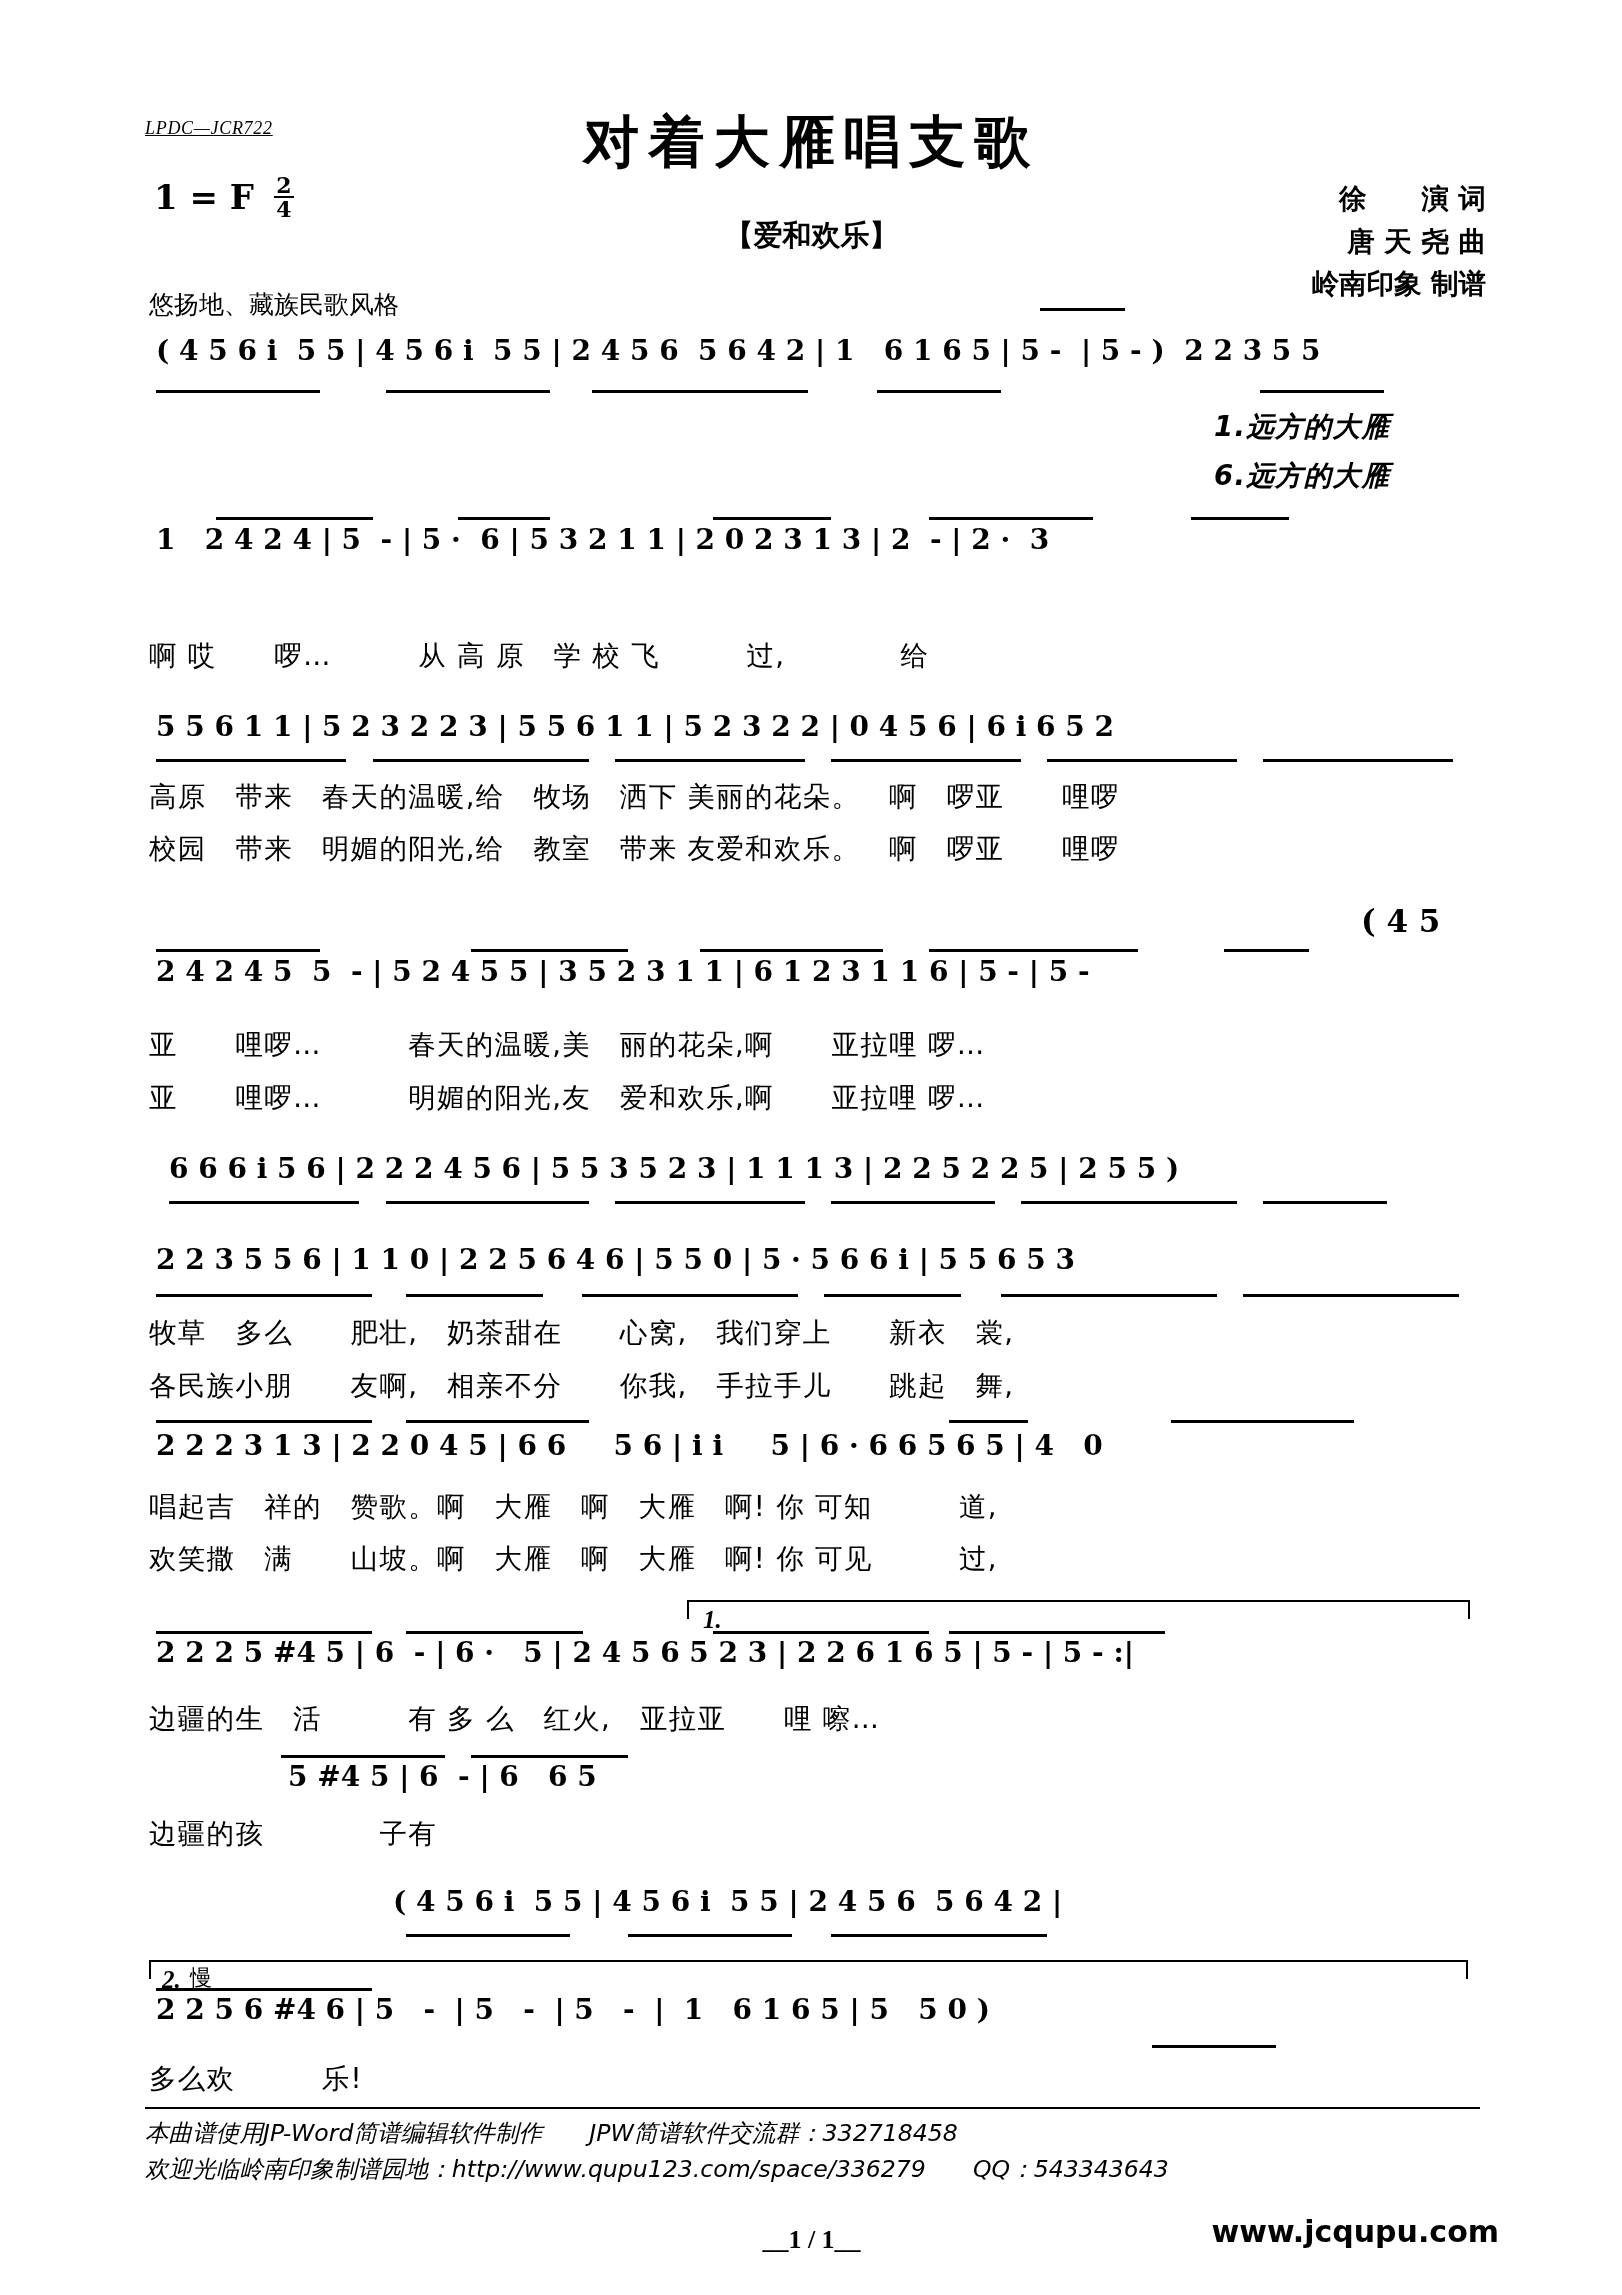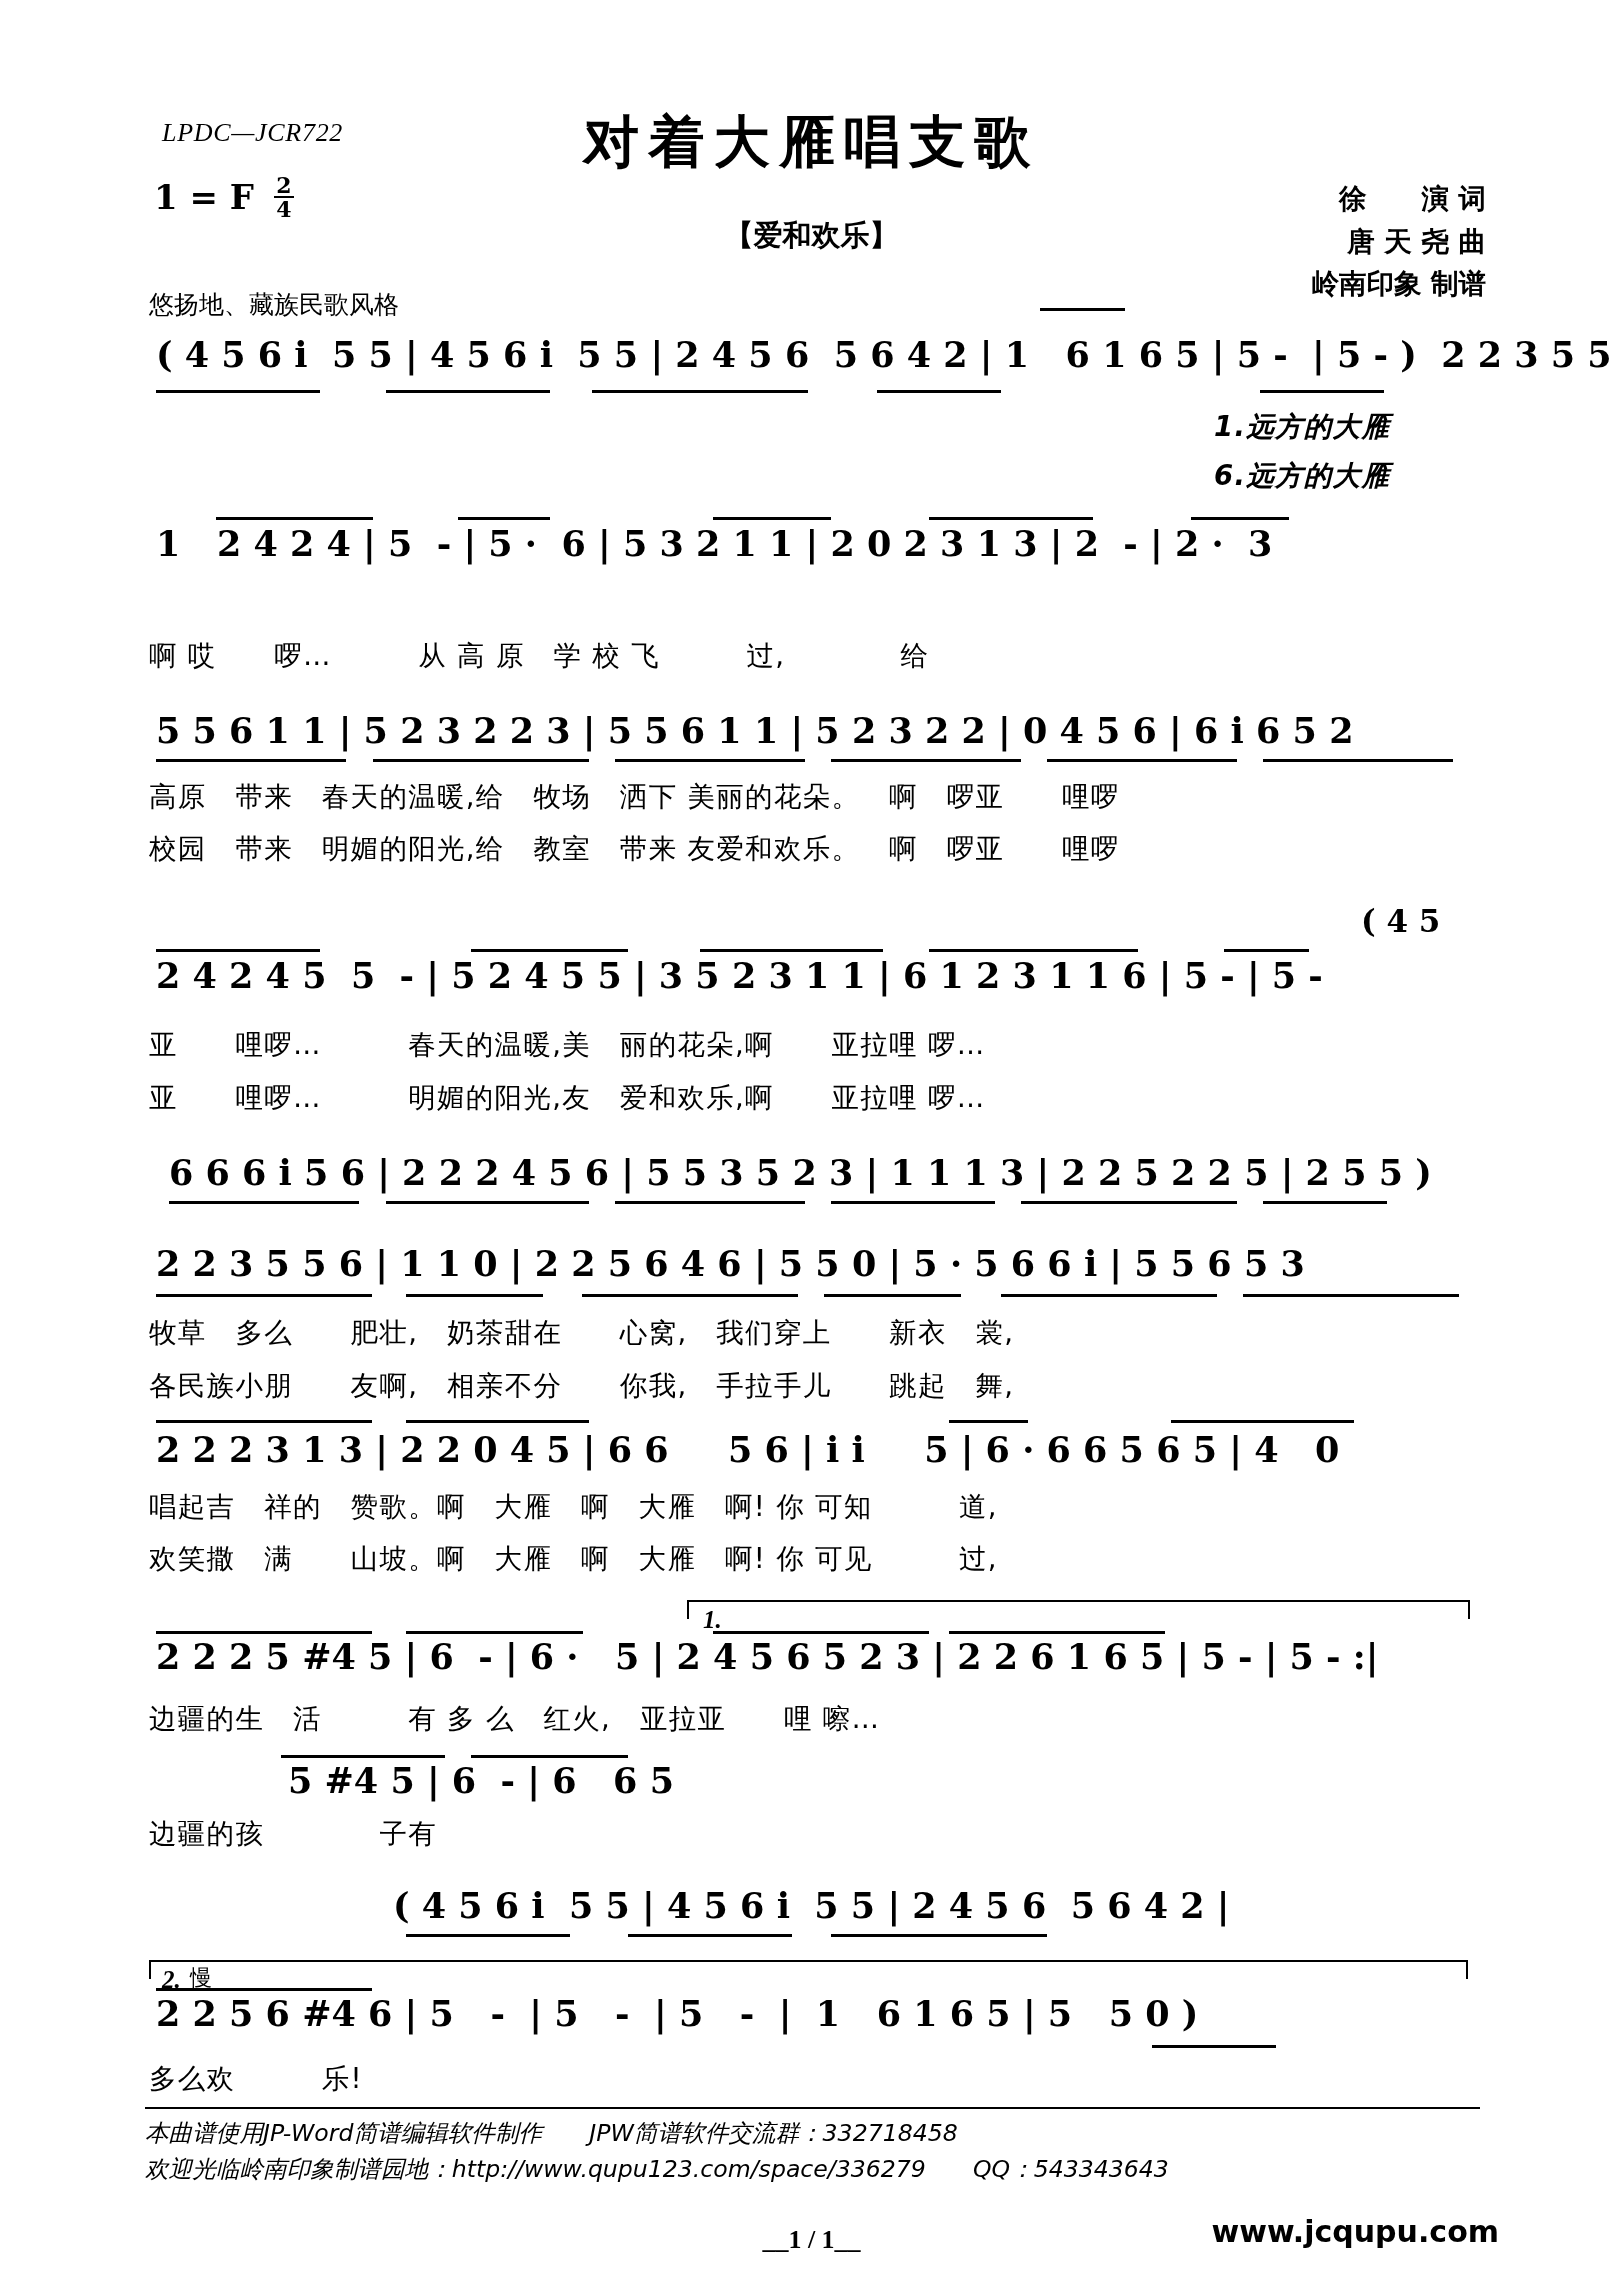--- a/index.html
+++ b/index.html
@@ -1,30 +1,30 @@
 <!DOCTYPE html>
 <html style="font-size:10.5px"><head>
 <meta charset="utf-8">
 <style>
   html,body{margin:0;padding:0;background:#ffffff;}
   body{width:1623px;height:2295px;position:relative;font-family:"Liberation Serif",serif;color:#000;}
   .page{position:absolute;left:0;top:0;width:1623px;height:2295px;}
 
   
-  .catalog{position:absolute;left:162px;top:118px;font-style:italic;font-size:26px;letter-spacing:0.7px;}
+  .catalog{position:absolute;left:145px;top:118px;font-style:italic;font-size:18px;letter-spacing:0.7px;text-decoration:underline;}
   .title{position:absolute;left:0;top:105px;width:1623px;text-align:center;font-size:56px;font-weight:bold;letter-spacing:9.2px;font-family:"DejaVu Sans",sans-serif;}
   .subtitle{position:absolute;left:0;top:216px;width:1623px;text-align:center;font-size:29px;font-weight:bold;font-family:"DejaVu Sans",sans-serif;}
   .key{position:absolute;left:154px;top:177px;font-size:34px;font-weight:bold;font-family:"DejaVu Serif",serif;}
   .key .frac{display:inline-block;vertical-align:middle;text-align:center;font-size:22px;line-height:1.0;margin-left:7.9px;position:relative;top:-2.6px;}
   .key .frac .num{display:block;border-bottom:2px solid #000;padding:0 2.6px;}
   .key .frac .den{display:block;padding:0 2.6px;}
   .style-note{position:absolute;left:149px;top:288px;font-size:25px;font-family:"DejaVu Sans",sans-serif;}
   .credits{position:absolute;right:137px;top:177px;text-align:right;font-size:27.5px;font-weight:bold;font-family:"DejaVu Sans",sans-serif;line-height:1.55;}
   .credits div{white-space:nowrap;}
-  .notes{position:absolute;font-family:"DejaVu Serif",serif;font-size:35px;font-weight:bold;letter-spacing:0px;white-space:pre;}
+  .notes{position:absolute;font-family:"DejaVu Serif",serif;font-size:28px;font-weight:bold;letter-spacing:0px;white-space:pre;}
   .lyr{position:absolute;font-family:"DejaVu Sans",sans-serif;font-size:27.5px;white-space:pre;letter-spacing:1.3px;}
   .tiny{font-size:22px;}
 
   .volta{position:absolute;border-left:2.6px solid #000;border-top:2.6px solid #000;border-right:2.6px solid #000;height:17px;}
   .voltalabel{position:absolute;font-style:italic;font-size:25px;font-weight:bold;}
 
   .hline{position:absolute;background:#000;height:2.6px;}
 
   
   .footnote{position:absolute;left:145px;font-style:italic;font-size:23.6px;font-family:"DejaVu Sans",sans-serif;}

